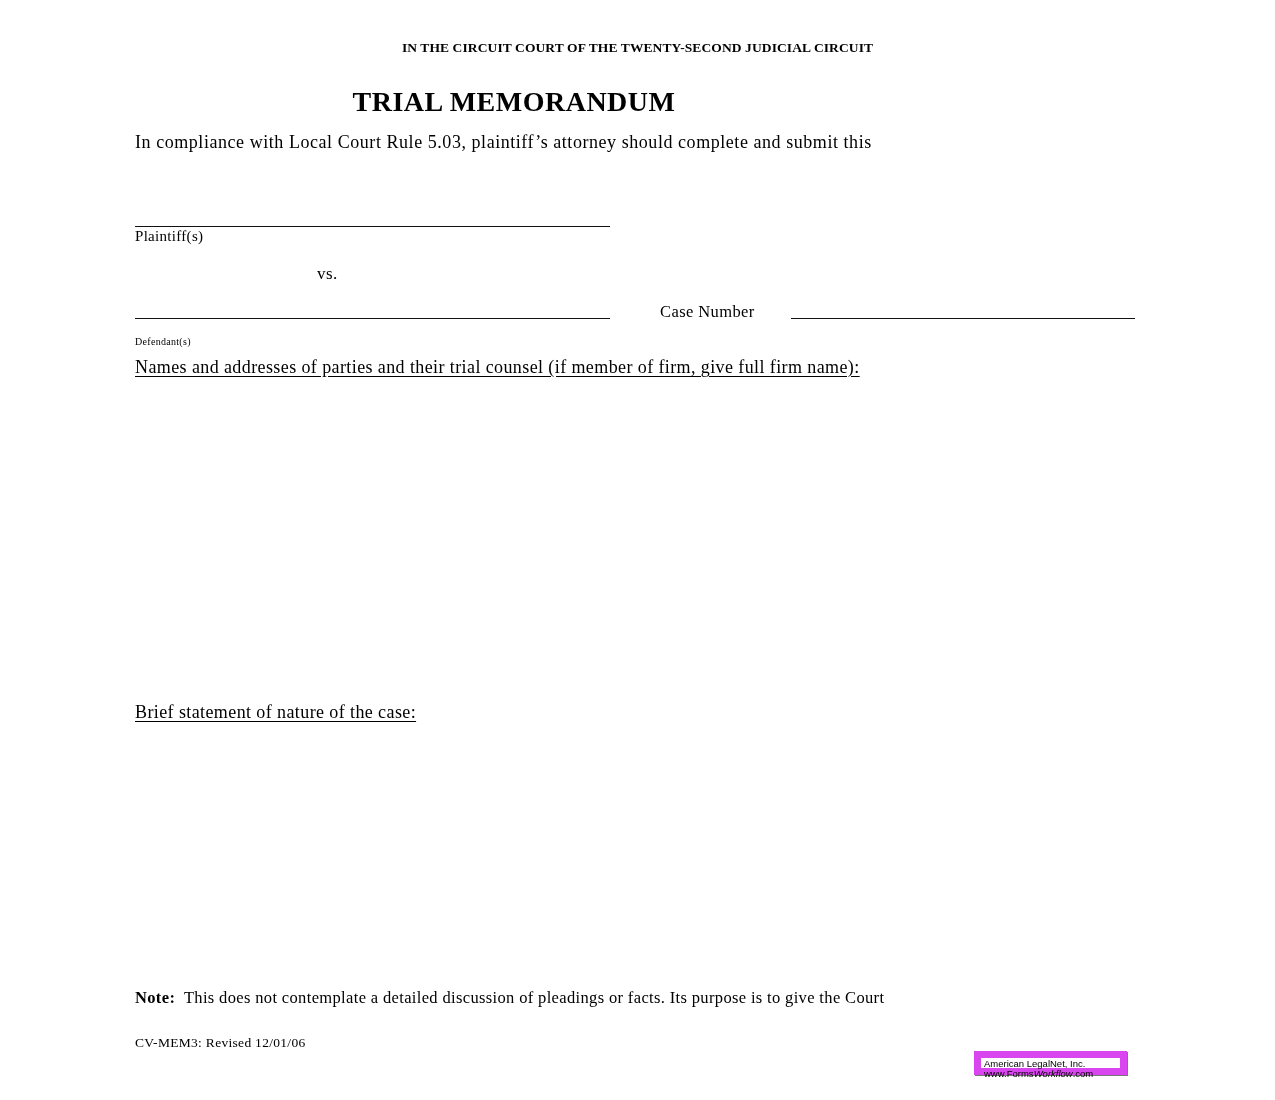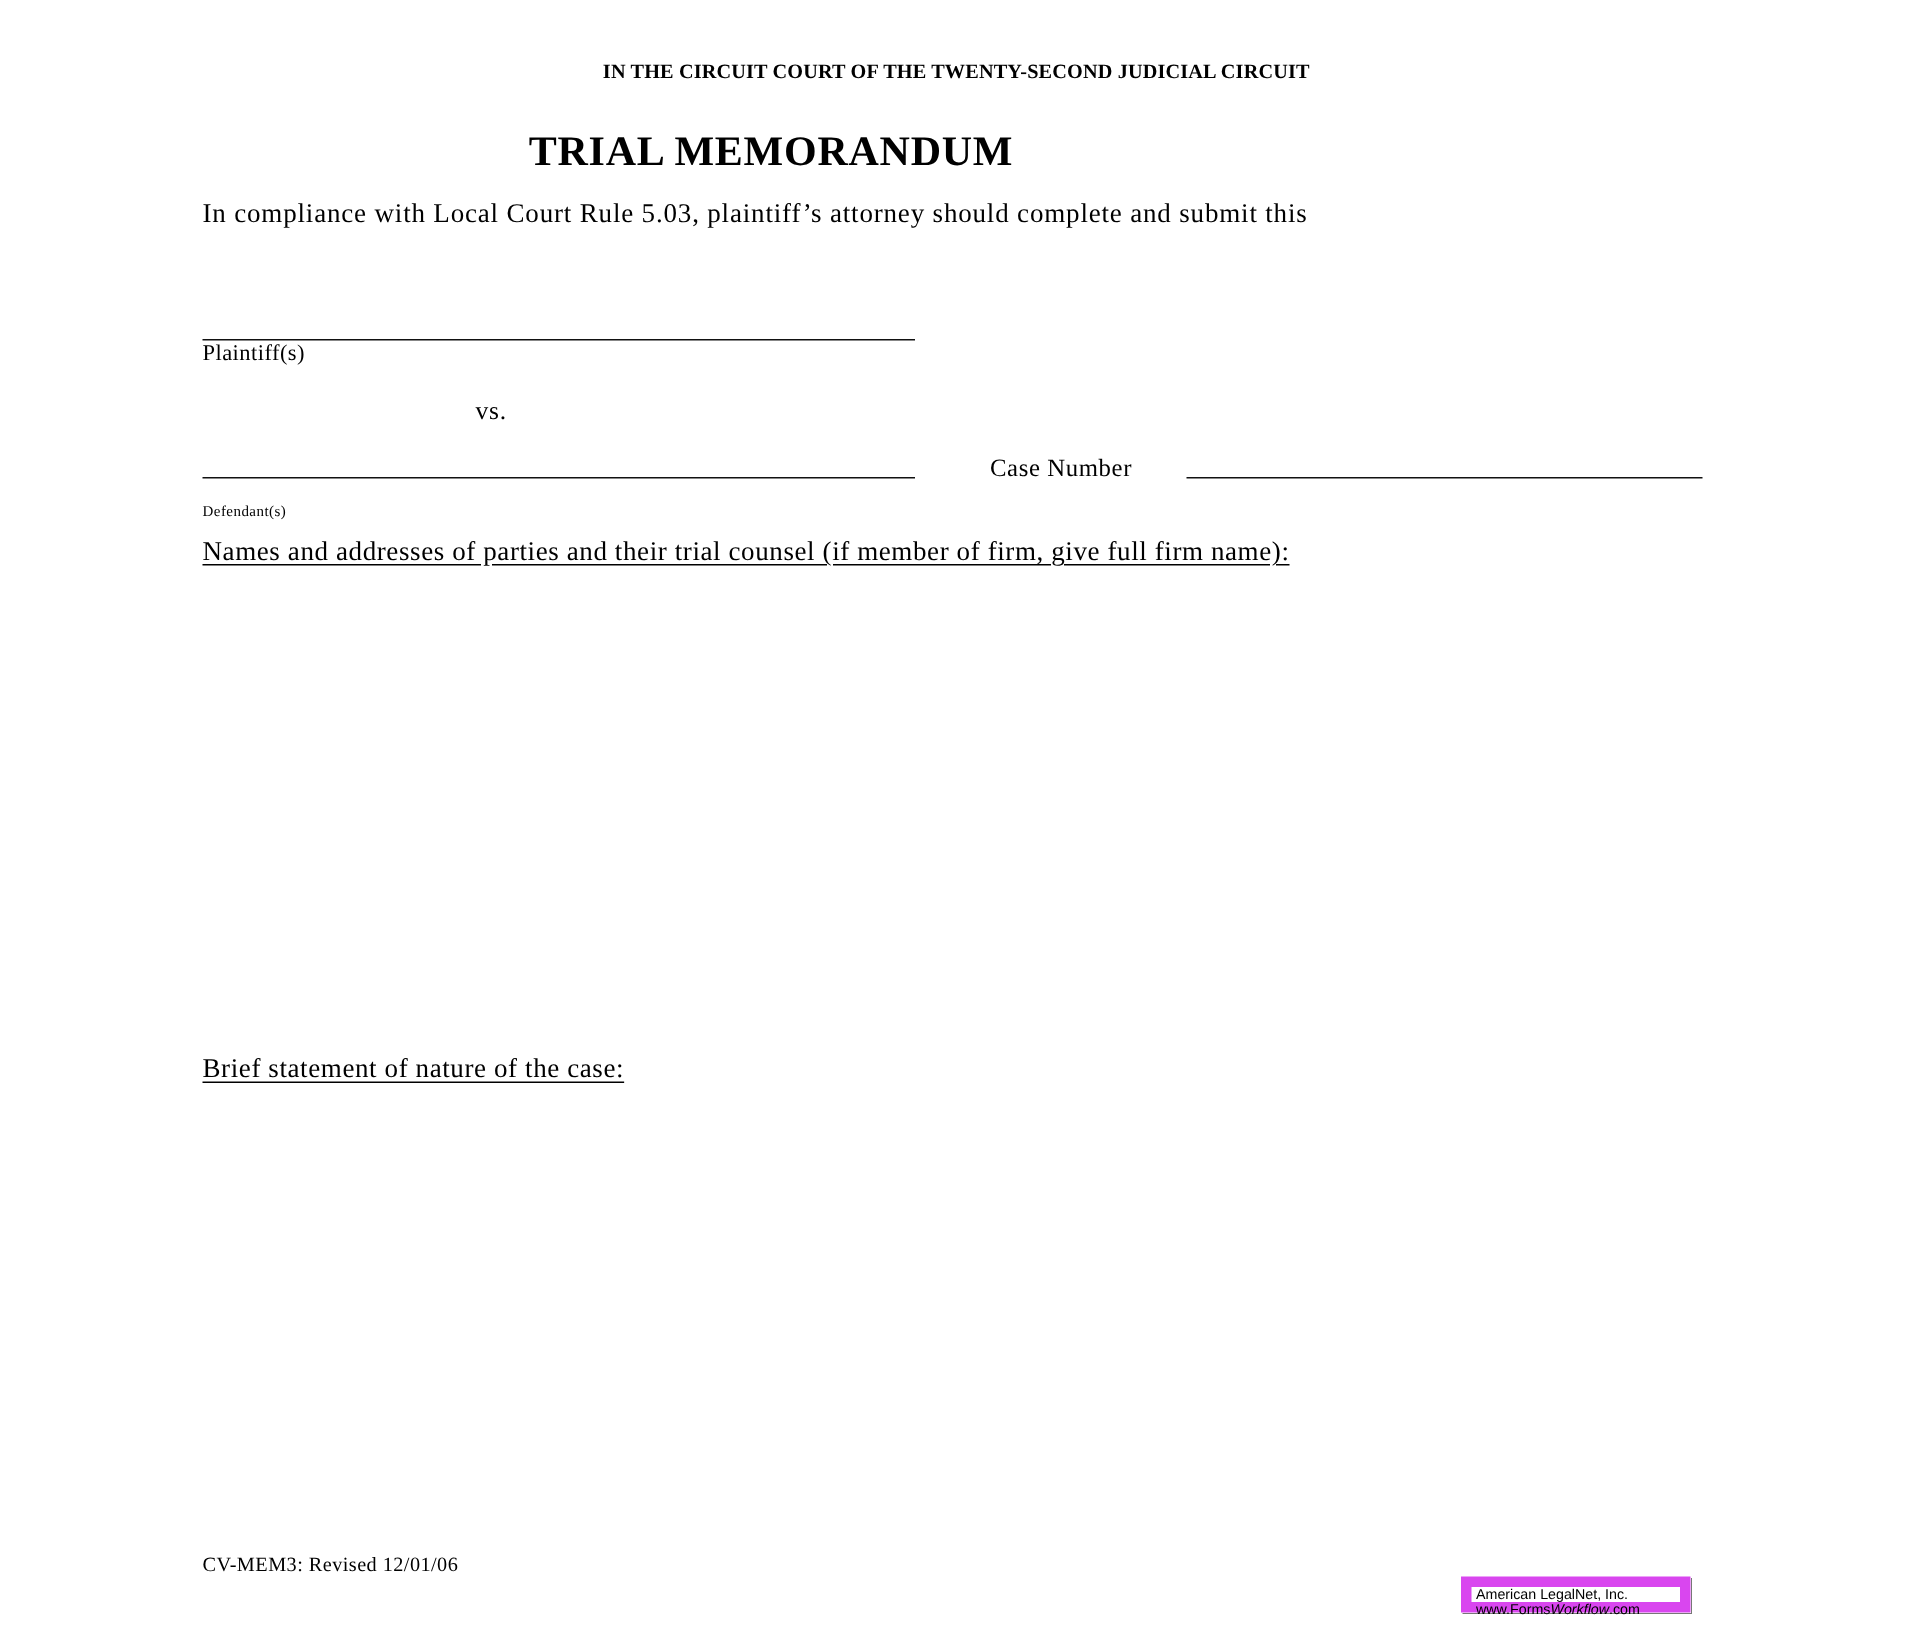--- a/index.html
+++ b/index.html
@@ -113,20 +113,21 @@
 <div class="abs case-number-label">Case Number</div>
 <div class="abs rule case-number-line"></div>
 
 <div class="abs section-heading parties-heading">Names and addresses of parties and their trial counsel (if member of firm, give full firm name):</div>
 <div class="abs parties-area"></div>
 
 <div class="abs section-heading nature-heading">Brief statement of nature of the case:</div>
 <div class="abs nature-area"></div>
 
 <div class="abs note">
+  <div><span class="note-label">Note:</span>&nbsp; <span>This does not contemplate a detailed discussion of pleadings or facts.  Its purpose is to give the Court</span></div>
 </div>
 
 <div class="abs form-id">CV-MEM3: Revised 12/01/06</div>
 
 <div class="abs vendor-box">
   <div>American LegalNet, Inc.</div>
   <div><span>www.Forms</span><em>Workflow</em><span>.com</span></div>
 </div>
 
 </body></html>

